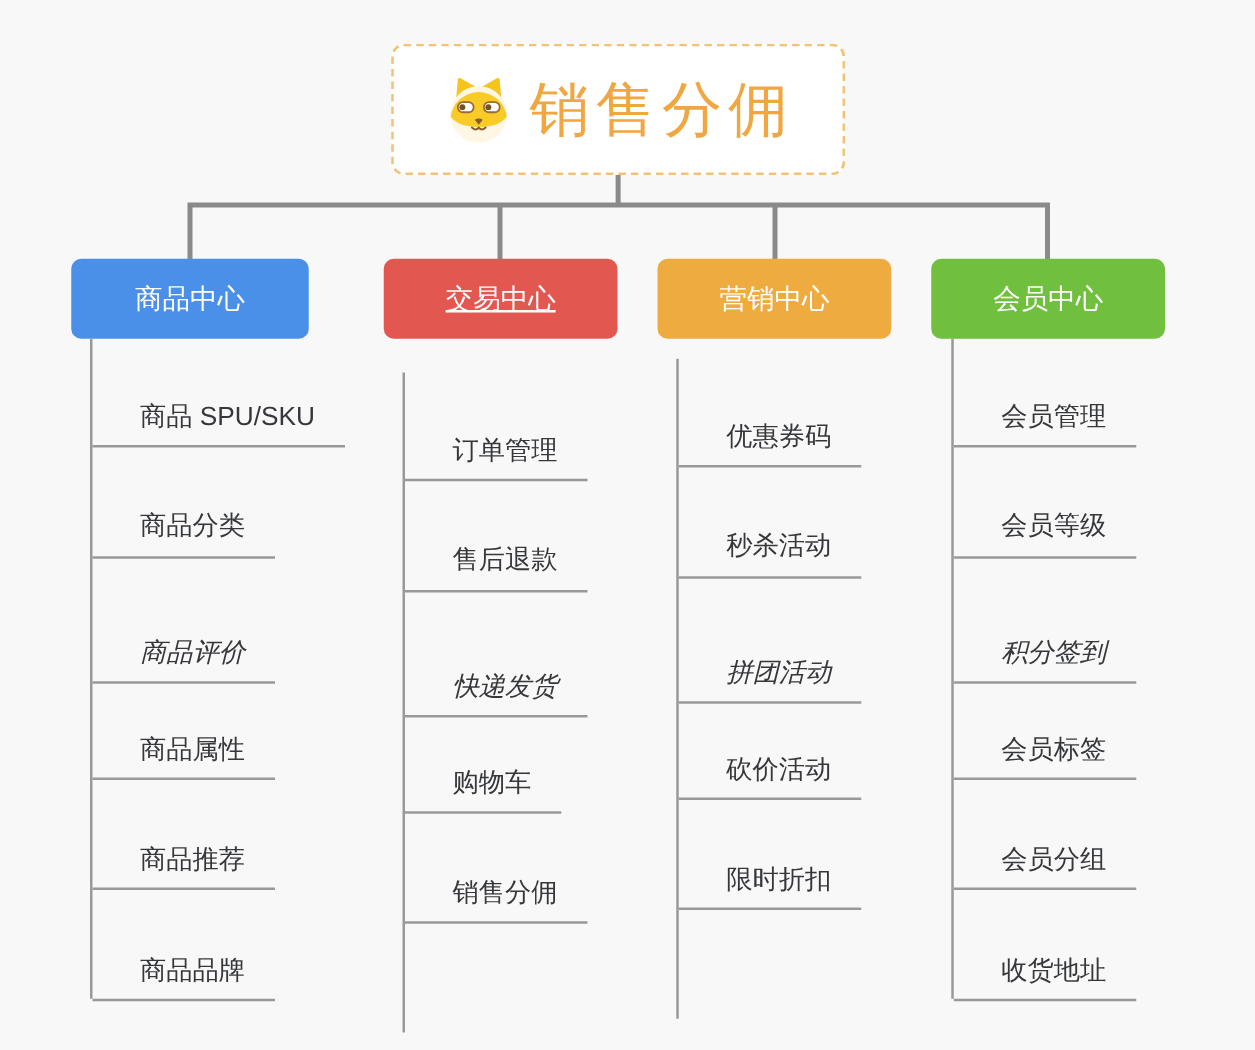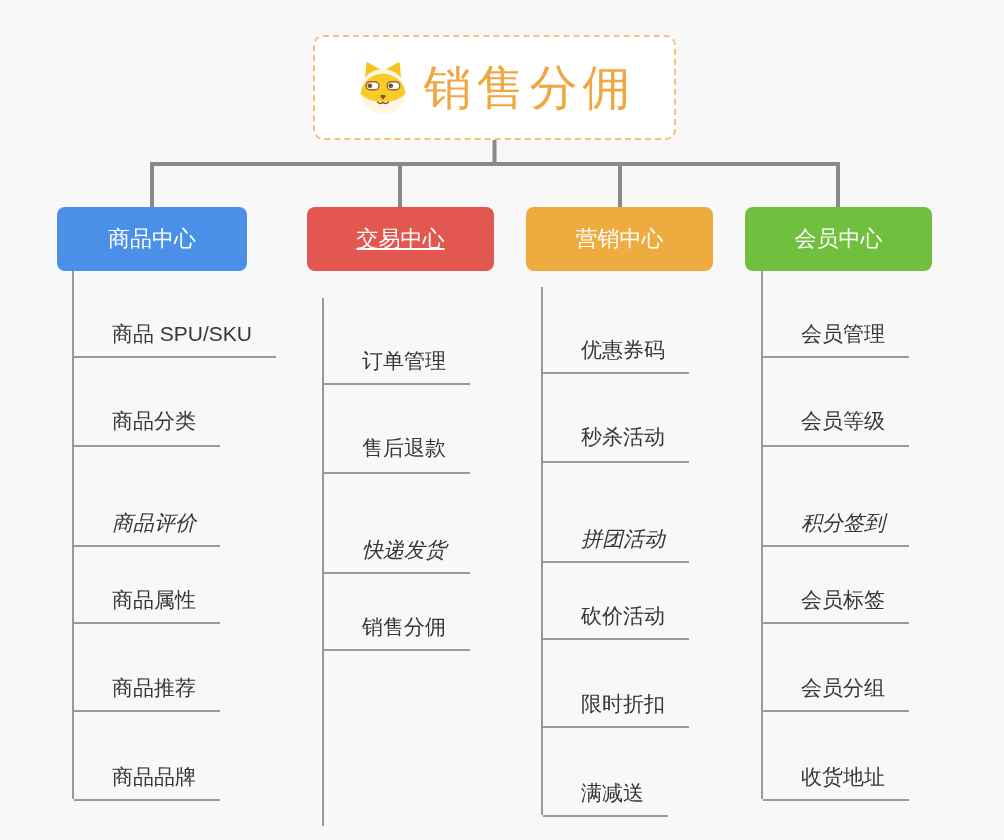--- a/index.html
+++ b/index.html
@@ -99,30 +99,30 @@
     <div class="b-item">商品评价</div>
     <div class="b-item">商品属性</div>
     <div class="b-item">商品推荐</div>
     <div class="b-item">商品品牌</div>
   </div>
 
   <div class="branch-col bc-1">
     <div class="b-item">订单管理</div>
     <div class="b-item">售后退款</div>
     <div class="b-item">快递发货</div>
+    <div class="b-item">购物车</div>
     <div class="b-item">销售分佣</div>
   </div>
 
   <div class="branch-col bc-2">
     <div class="b-item">优惠券码</div>
     <div class="b-item">秒杀活动</div>
     <div class="b-item">拼团活动</div>
     <div class="b-item">砍价活动</div>
     <div class="b-item">限时折扣</div>
-    <div class="b-item">满减送</div>
   </div>
 
   <div class="branch-col bc-3">
     <div class="b-item">会员管理</div>
     <div class="b-item">会员等级</div>
     <div class="b-item">积分签到</div>
     <div class="b-item">会员标签</div>
     <div class="b-item">会员分组</div>
     <div class="b-item">收货地址</div>
   </div>

